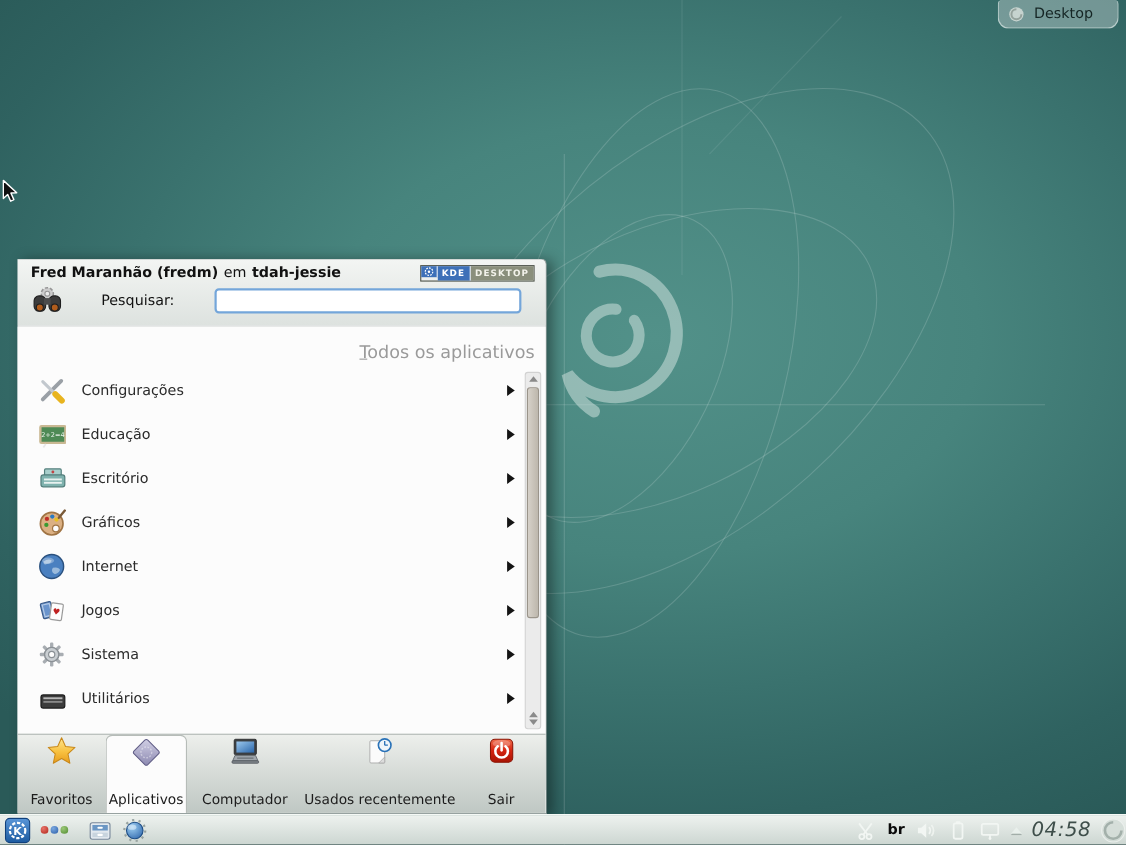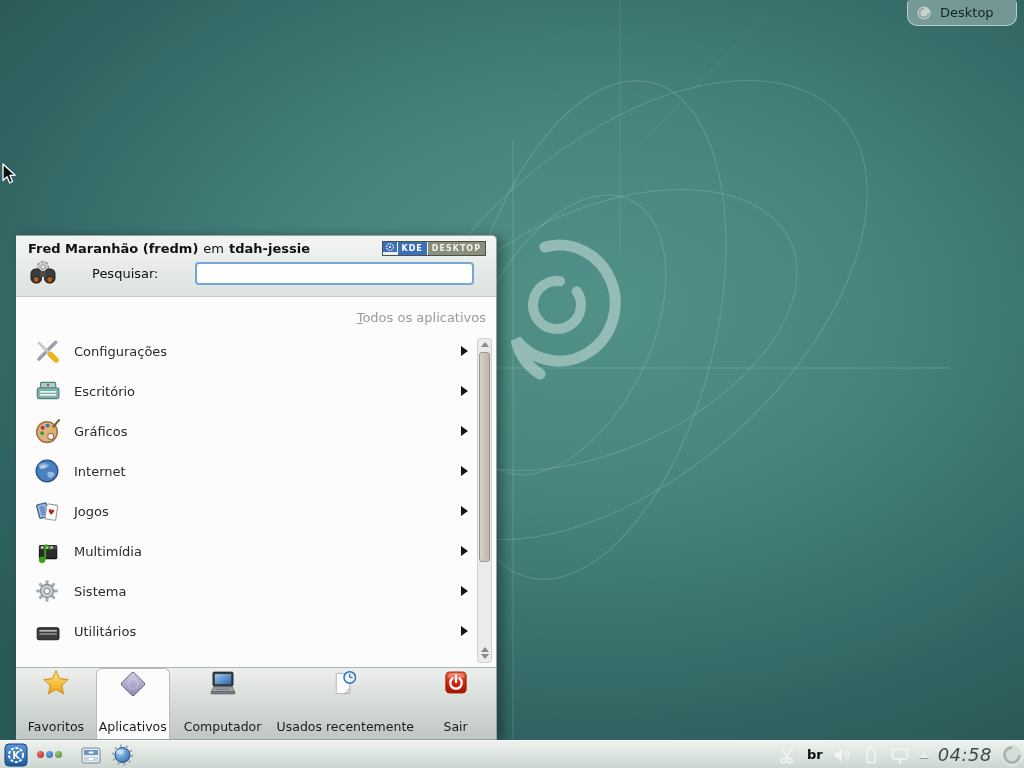--- a/index.html
+++ b/index.html
@@ -32,21 +32,21 @@
     font-size:8px;font-weight:bold;letter-spacing:1px;line-height:13px;height:13px;}
   .kde-badge .logo{width:14px;background:#3d70b8;display:flex;align-items:center;justify-content:center;border-right:1px solid #fff;}
   .kde-badge .kde{background:#3d70b8;color:#fff;padding:0 4px;border-right:1px solid #fff;}
   .kde-badge .dsk{background:#8a8f7c;color:#f2f2ea;padding:0 4px;}
   .ko-search{display:flex;align-items:center;margin-top:2px;gap:28px;}
   .ko-search label{font-size:13px;color:#111;margin:0 8px 0 6px;}
   .ko-search input{flex:1;height:17px;border:2px solid #74a6da;border-radius:4px;
     background:#fff;outline:none;margin-right:12px;font-size:13px;padding:1px 4px;}
 
   .ko-body{position:relative;height:371px;background:#fcfcfc;overflow:hidden;}
-  .ko-breadcrumb{text-align:right;padding:13px 10px 2px 0;font-size:13px;color:#9a9a9a;}
+  .ko-breadcrumb{text-align:right;padding:13px 10px 2px 0;font-size:16px;color:#9a9a9a;}
   .ko-breadcrumb .accel{text-decoration:underline;}
   .ko-list{margin:4px 0 0 0;padding:0;list-style:none;}
   .ko-row{height:40px;display:flex;align-items:center;padding:0 28px 0 17px;cursor:pointer;}
   .ko-row .ico{width:28px;display:flex;justify-content:center;}
   .ko-row .lbl{margin-left:13px;font-size:13px;color:#2b2b2b;}
   .tri-right{margin-left:auto;width:0;height:0;border-top:5px solid transparent;
     border-bottom:5px solid transparent;border-left:7px solid #141414;}
 
   .ko-scroll{position:absolute;right:4px;top:41px;width:15px;height:325px;
     background:#ebebeb;border:1px solid #d2d2d2;border-radius:3px;box-sizing:border-box;}
@@ -160,20 +160,31 @@
               <line x1="4.5" y1="4.5" x2="13" y2="13" stroke="#c2c8ce" stroke-width="2.6" stroke-linecap="round"></line>
               <line x1="15" y1="15" x2="20.5" y2="20.5" stroke="#e8b41f" stroke-width="5" stroke-linecap="round"></line>
             </svg>
             </span>
           <span class="lbl">Configurações</span>
           <span class="tri-right"></span>
         </li>
         <li class="ko-row">
           <span class="ico">
             <svg width="26" height="26" viewBox="0 0 24 24">
+              <rect x="2.5" y="5" width="21" height="14" rx="1" fill="#4e8a55" stroke="#c9b893" stroke-width="2"></rect>
+              <text x="13" y="14" font-size="5.5" fill="#e8f0e8" text-anchor="middle" font-family="DejaVu Sans">2+2=4</text>
+              <line x1="7" y1="20" x2="5" y2="23" stroke="#e8e8e8" stroke-width="1.5"></line>
+            </svg>
+            </span>
+          <span class="lbl">Educação</span>
+          <span class="tri-right"></span>
+        </li>
+        <li class="ko-row">
+          <span class="ico">
+            <svg width="26" height="26" viewBox="0 0 24 24">
               <rect x="6" y="4" width="14" height="6" rx="1" fill="#a8cfcc" stroke="#527e7b"></rect>
               <circle cx="13" cy="6.5" r="1.2" fill="#c04444"></circle>
               <rect x="3" y="9" width="20" height="10" rx="2" fill="#7fb2ae" stroke="#527e7b"></rect>
               <rect x="5.5" y="12" width="15" height="1.6" fill="#e8f2f0"></rect>
               <rect x="5.5" y="14.8" width="15" height="1.6" fill="#e8f2f0"></rect>
             </svg>
             </span>
           <span class="lbl">Escritório</span>
           <span class="tri-right"></span>
         </li>
@@ -211,36 +222,20 @@
                 <rect x="4" y="5" width="9" height="13" rx="1.2" fill="#6a94cc" stroke="#3a5a88"></rect>
                 <rect x="5.5" y="6.5" width="6" height="10" fill="none" stroke="#ffffff" opacity="0.5"></rect>
               </g>
               <g transform="rotate(8 16 13)">
                 <rect x="11" y="6" width="10" height="14" rx="1.2" fill="#fdfdfd" stroke="#9a9a9a"></rect>
                 <text x="16" y="15.5" font-size="7" fill="#c02222" text-anchor="middle" font-family="DejaVu Sans">♥</text>
               </g>
             </svg>
             </span>
           <span class="lbl">Jogos</span>
-          <span class="tri-right"></span>
-        </li>
-        <li class="ko-row">
-          <span class="ico">
-            <svg width="26" height="26" viewBox="0 0 24 24">
-              <rect x="5" y="7" width="16" height="12" rx="1" fill="#2c2c2c" stroke="#111111"></rect>
-              <rect x="5" y="7" width="16" height="3.5" fill="#484848"></rect>
-              <rect x="6.5" y="7.7" width="2.2" height="2.1" fill="#dddddd"></rect>
-              <rect x="10.8" y="7.7" width="2.2" height="2.1" fill="#dddddd"></rect>
-              <rect x="15.1" y="7.7" width="2.2" height="2.1" fill="#dddddd"></rect>
-              <circle cx="7.5" cy="20" r="3" fill="#35a018"></circle>
-              <line x1="10.3" y1="20" x2="10.3" y2="6.5" stroke="#35a018" stroke-width="1.8"></line>
-              <path d="M10.3 6.5 q4 1 4.5 4" stroke="#35a018" stroke-width="1.8" fill="none"></path>
-            </svg>
-            </span>
-          <span class="lbl">Multimídia</span>
           <span class="tri-right"></span>
         </li>
         <li class="ko-row">
           <span class="ico">
             <svg width="26" height="26" viewBox="0 0 24 24">
               <g fill="#a8adb2">
                 <rect x="10.6" y="2" width="2.8" height="20" rx="1"></rect>
                 <rect x="10.6" y="2" width="2.8" height="20" rx="1" transform="rotate(45 12 12)"></rect>
                 <rect x="10.6" y="2" width="2.8" height="20" rx="1" transform="rotate(90 12 12)"></rect>
                 <rect x="10.6" y="2" width="2.8" height="20" rx="1" transform="rotate(135 12 12)"></rect>

